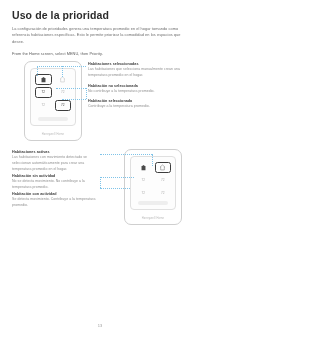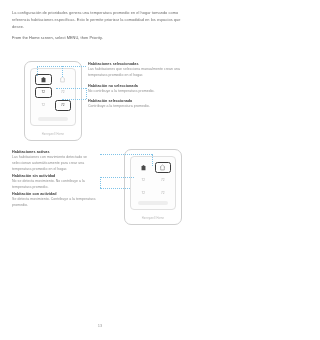--- a/index.html
+++ b/index.html
@@ -170,20 +170,21 @@
     width: 0;
     border-left: 0.7px dotted #7fc3e8;
   }
 </style>
 </head>
 <body>
 
 <div class="page">
 
   <div class="header">
+    <h1 class="page-title">Uso de la prioridad</h1>
     <p class="intro">La configuración de prioridades genera una temperatura promedio en el hogar tomando como referencia habitaciones específicas. Esto le permite priorizar la comodidad en los espacios que desee.</p>
     <p class="instruction">From the Home screen, select MENU, then Priority.</p>
   </div>
 
   <div class="figure figure-top">
 
     <div class="device device-top">
       <div class="device-screen">
         <div class="room-grid">
 

